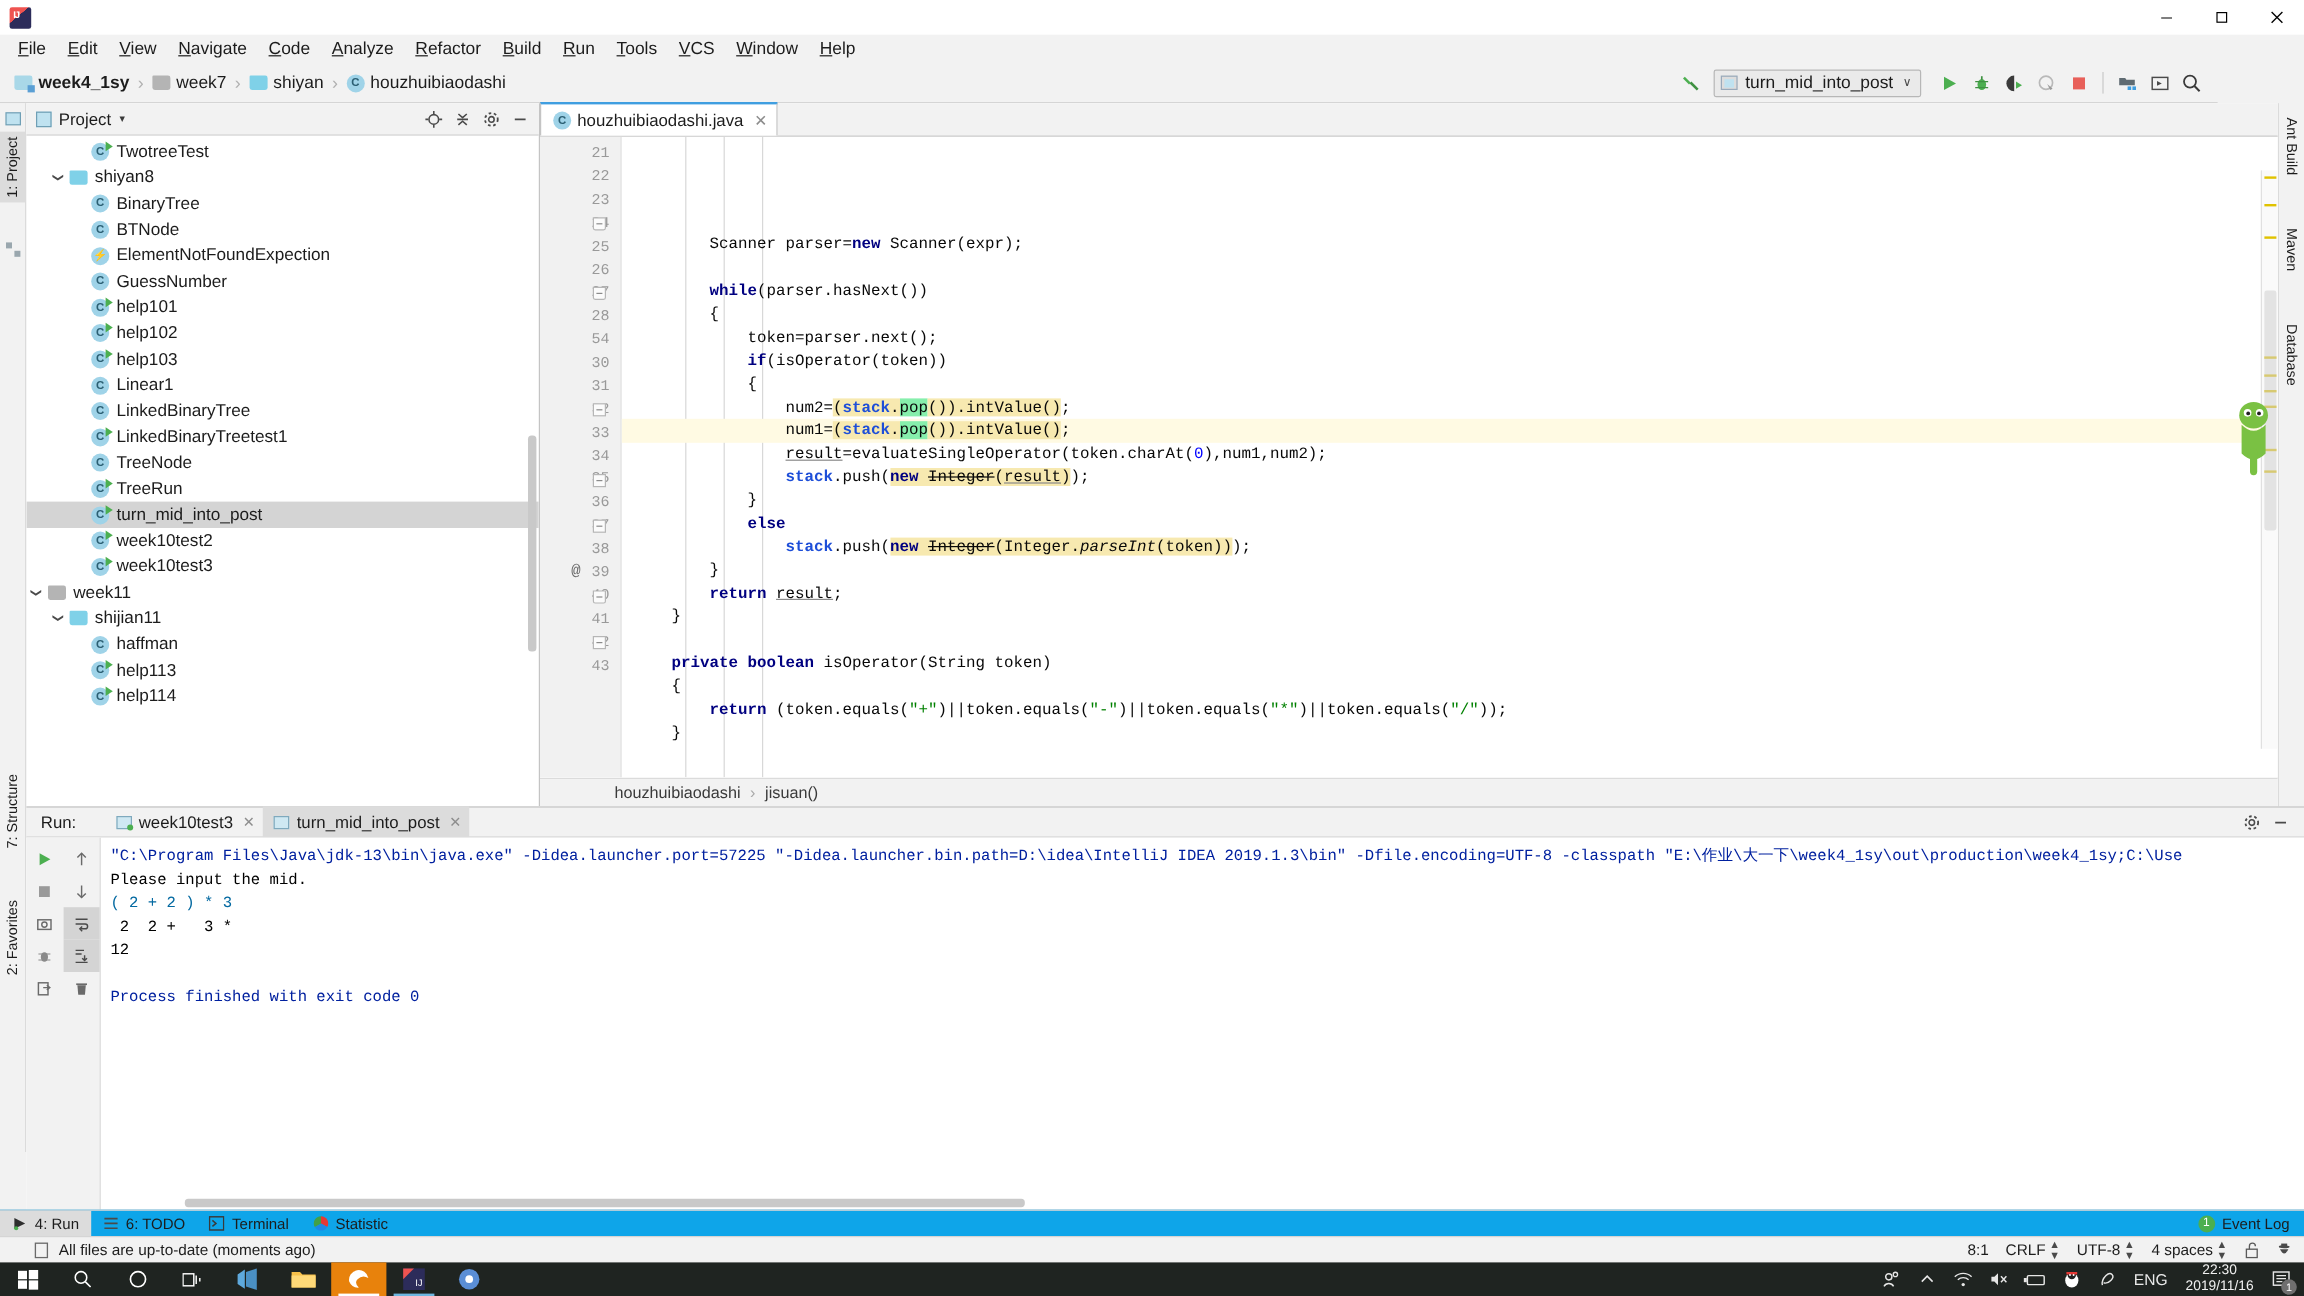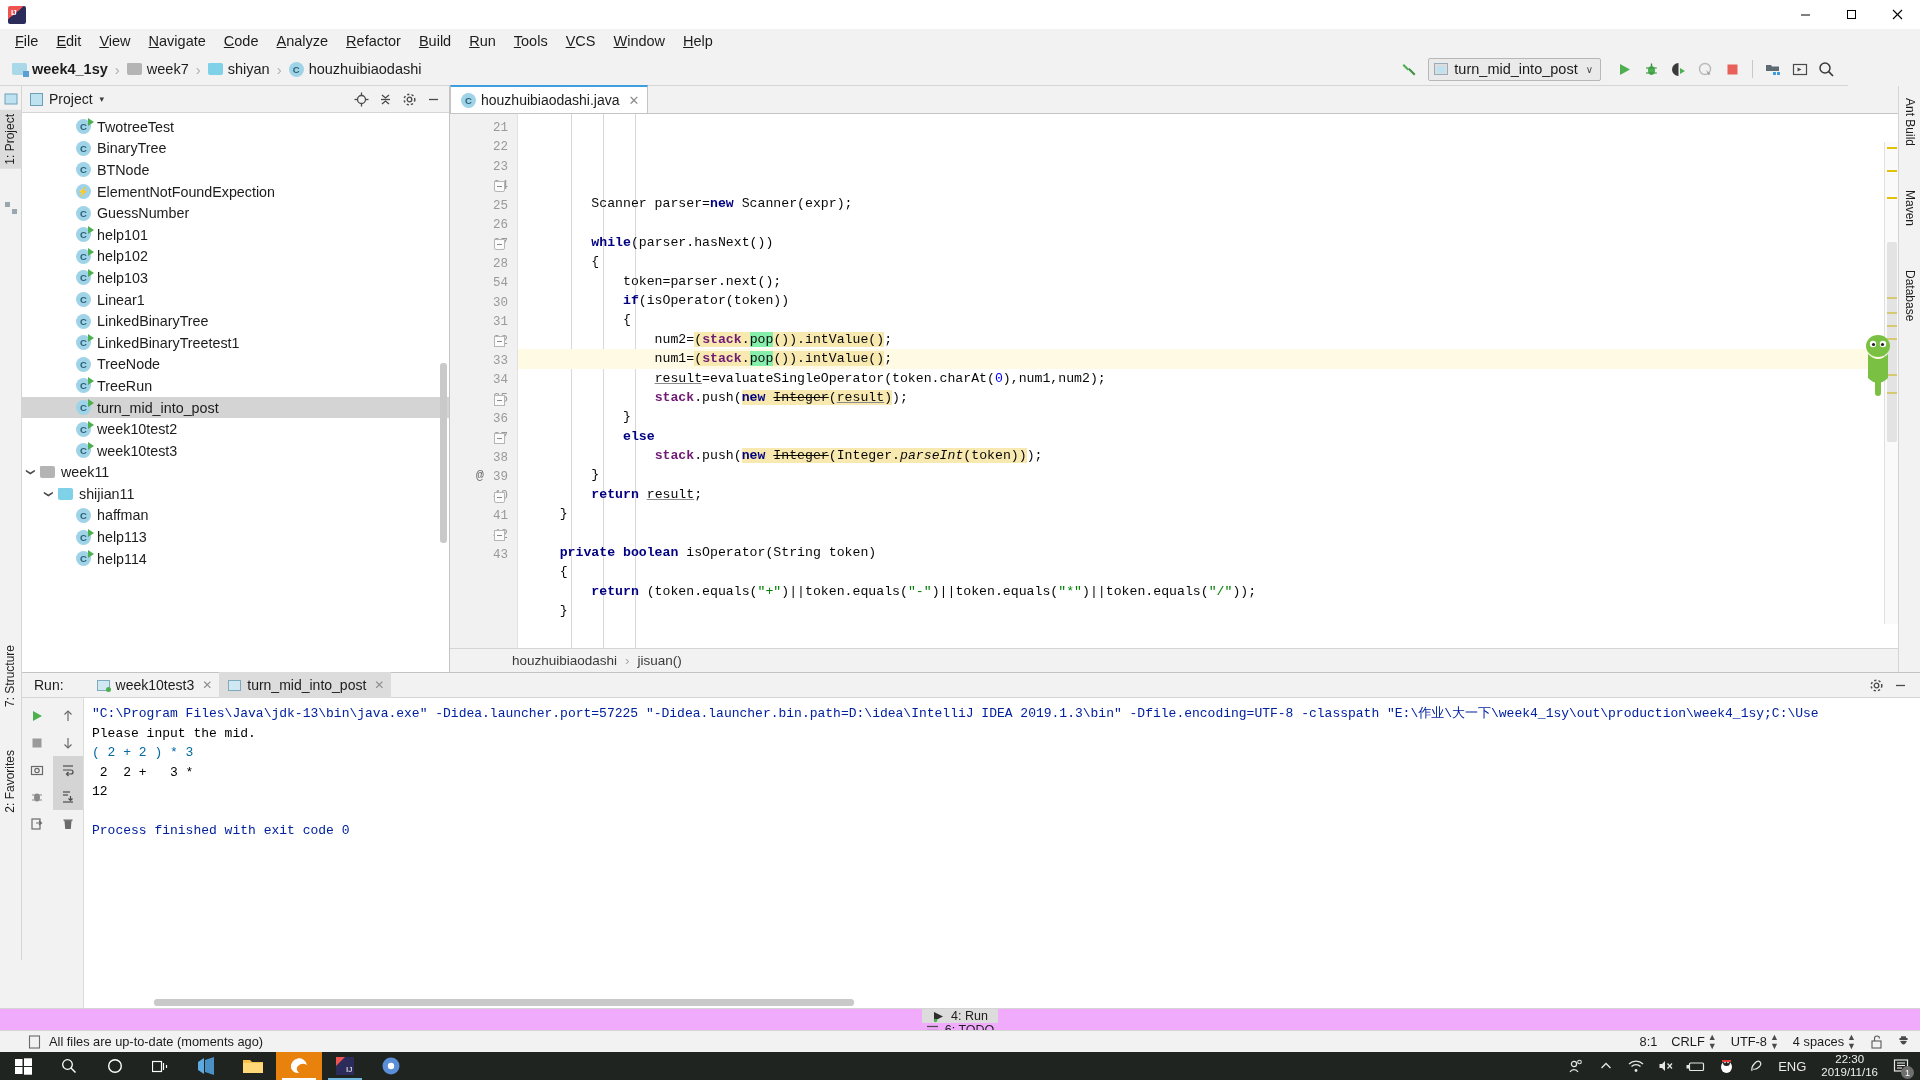--- a/index.html
+++ b/index.html
@@ -186,21 +186,21 @@
   .code {
     flex:1; position:relative; padding-top:5px; overflow:hidden;
     font-family:"Liberation Mono", monospace; font-size:13.2px; color:#080808;
     white-space:pre;
   }
   .cline { height:19.4px; line-height:19.4px; padding-left:10px; position:relative; }
   .cline.cur { background:#fffae3; }
   .kw { color:#000080; font-weight:bold; }
   .num { color:#0000ff; }
   .str { color:#008000; }
-  .fld { color:#701a75; font-weight:bold; }
+  .fld { color:#1d4ed8; font-weight:bold; }
   .ital { font-style:italic; }
   .und { text-decoration: underline; text-decoration-color:#8a8a8a; }
   .strike { text-decoration: line-through; }
   .hl { background:#f7e9b0; }
   .hl2 { background:#86efac; }
   .indent-guide {
     position:absolute; top:0; bottom:0; width:1px; background:#d8d8d8;
   }
 
   .breadcrumb-bar {
@@ -269,23 +269,22 @@
   .cmd { color:#00209f; }
   .green { color:#0369a1; }
   .hscroll {
     position:absolute; left:70px; bottom:2px; width:700px; height:7px;
     background:#c9c9c9; border-radius:3px;
   }
 
   
   .bottom-strip {
     position:absolute; left:0; right:0; bottom:50px; height:22px;
-    background:#f0abfc; display:flex; align-items:center;
+    background:#0ea5e9; display:flex; align-items:center;
     border-top:1px solid #d5d5d5;
-    flex-direction:column;
   }
   .bs-item {
     height:22px; display:flex; align-items:center; padding:0 10px;
     font-size:12.5px; color:#1c1c1c;
   }
   .bs-item.active { background:#dcdcdc; }
   .bs-right { margin-left:auto; display:flex; align-items:center; padding-right:12px; }
   .evt-badge {
     width:14px;height:14px;border-radius:50%;background:#4caf50;color:#fff;
     font-size:10px; display:flex;align-items:center;justify-content:center;margin-right:6px;
@@ -514,20 +513,28 @@
       </div>
     </div>
     <div class="pp-tree" id="tree">
 
     <div class="tree-row">
           <span class="tw"></span>
           <span class="tw"></span>
           <span class="tw"></span>
           <span class="ico-class runnable">C</span>
           <span class="tree-lbl">TwotreeTest</span>
+        </div>
+        <div class="tree-row">
+          <span class="tw"></span>
+          <span class="tw">
+            <span class="chev" style="transform: rotate(90deg); display: inline-block;">❯</span>
+          </span>
+          <span class="ico-folder"></span>
+          <span class="tree-lbl">shiyan8</span>
         </div>
         <div class="tree-row">
           <span class="tw"></span>
           <span class="tw"></span>
           <span class="tw"></span>
           <span class="ico-class">C</span>
           <span class="tree-lbl">BinaryTree</span>
         </div>
         <div class="tree-row">
           <span class="tw"></span>

